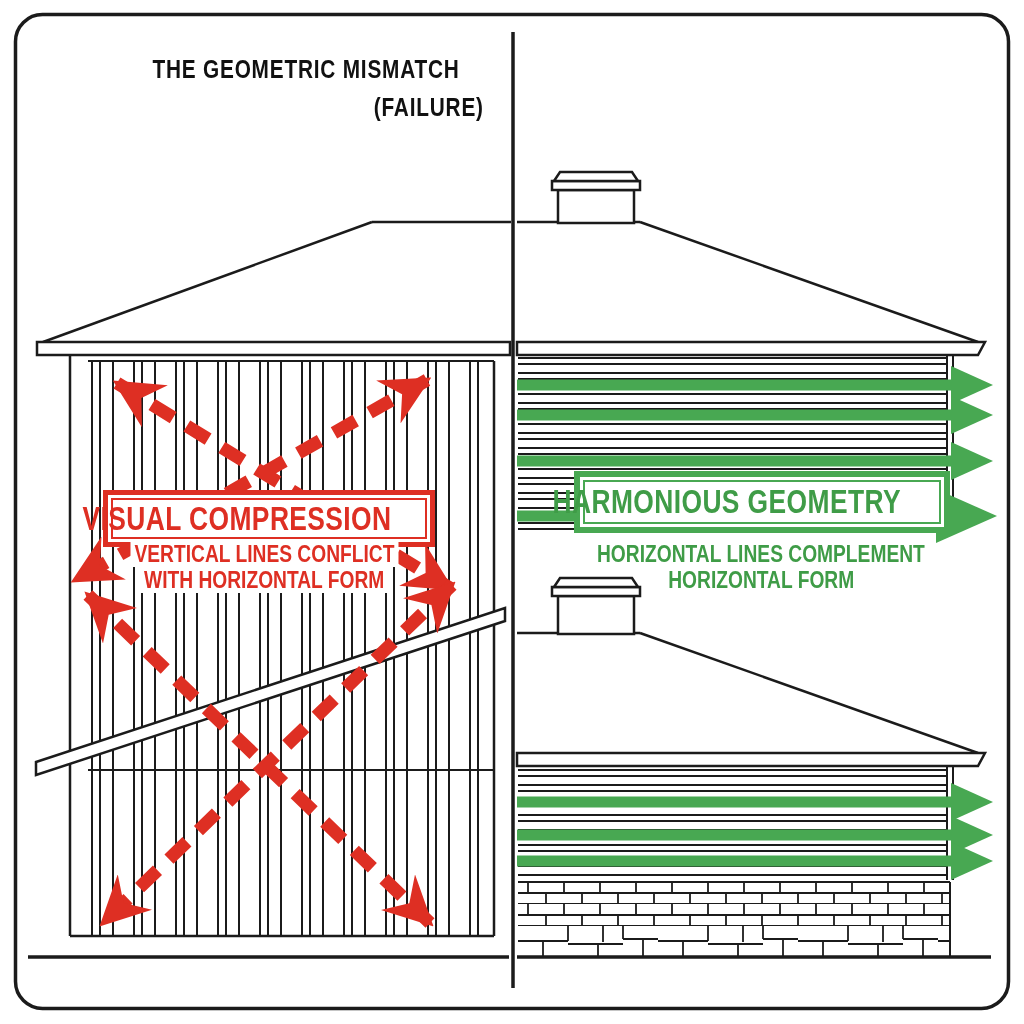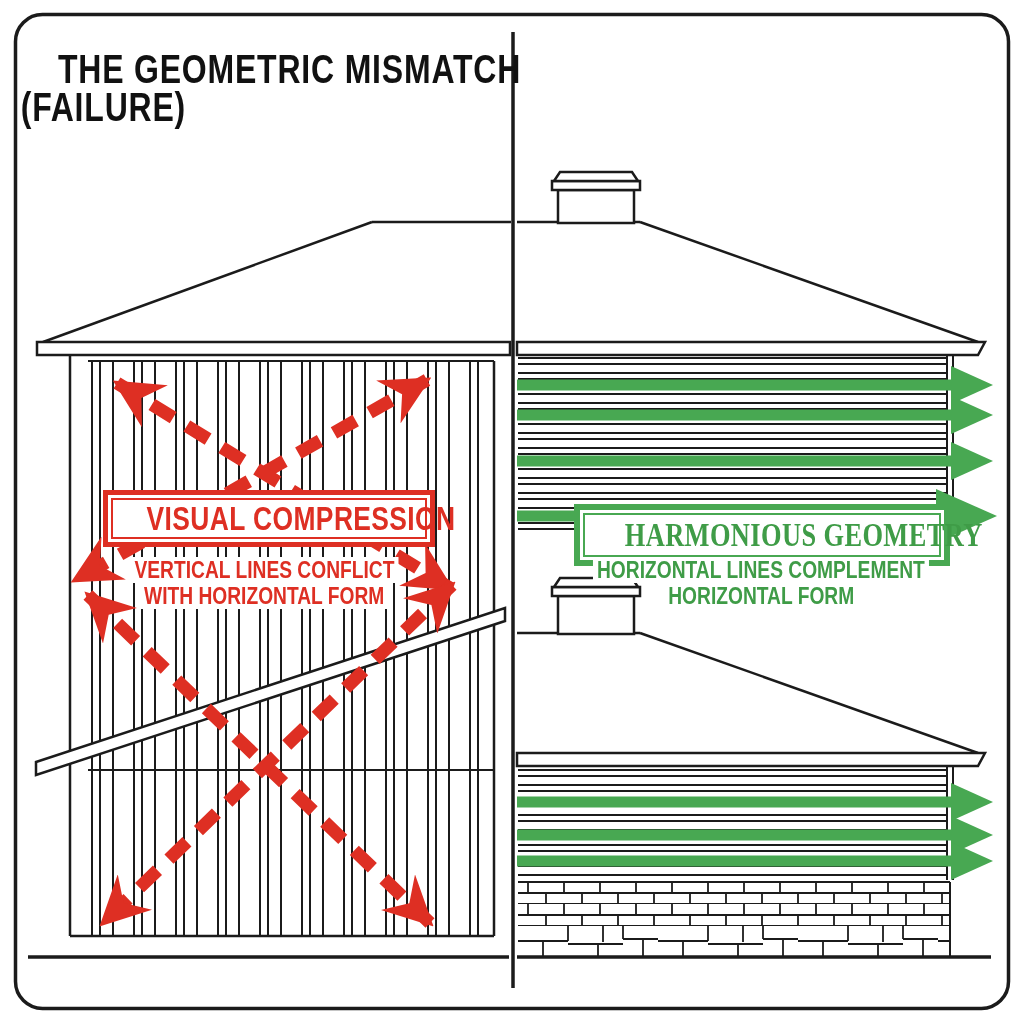--- a/index.html
+++ b/index.html
@@ -16,28 +16,28 @@
   .k{stroke:var(--ink);stroke-width:2.5;fill:none;}
   .k3{stroke:var(--ink);stroke-width:3.5;fill:none;}
   .wfill{fill:#fff;stroke:var(--ink);stroke-width:2.5;}
   .red-dash{stroke:var(--failure_red);stroke-width:13;stroke-dasharray:25 16;fill:none;}
   .gshaft{stroke:var(--success_green);stroke-width:11;fill:none;}
   .ghead{fill:var(--success_green);stroke:none;}
   .mas{stroke:var(--ink);stroke-width:1.8;fill:none;}
 
   .overlay{position:absolute;}
   .cond{display:inline-block;transform:scaleX(0.8);transform-origin:50% 50%;white-space:nowrap;}
-  .title{left:0;width:498px;top:50px;text-align:left;color:#111;font-weight:700;font-size:40px;line-height:38px;letter-spacing:1px;}
+  .title{left:0;width:498px;top:50px;text-align:right;color:#111;font-weight:700;font-size:26px;line-height:38px;letter-spacing:1px;}
   .title.right{left:513px;width:496px;}
-  .labelbox{display:flex;align-items:center;justify-content:flex-start;background:#fff;font-weight:700;font-size:33px;letter-spacing:0.5px;}
+  .labelbox{display:flex;align-items:center;justify-content:flex-end;background:#fff;font-weight:700;font-size:33px;letter-spacing:0.5px;}
   .labelbox.red{left:103px;top:490px;width:322px;height:47px;border:5px solid var(--failure_red);
      box-shadow:inset 0 0 0 3px #fff,inset 0 0 0 5px var(--failure_red);color:var(--failure_red);}
-  .labelbox.green{left:574px;top:504px;width:364px;height:50px;border:6px solid var(--success_green);
-     box-shadow:inset 0 0 0 3px #fff,inset 0 0 0 5px var(--success_green);color:var(--success_green_dark);font-family:Liberation Serif, serif;}
-  .subtitle{top:541px;display:flex;flex-direction:column;align-items:center;font-weight:700;font-size:24px;line-height:26px;margin-top:16px;}
+  .labelbox.green{left:574px;top:471px;width:364px;height:50px;border:6px solid var(--success_green);
+     box-shadow:inset 0 0 0 3px #fff,inset 0 0 0 5px var(--success_green);color:var(--success_green_dark);}
+  .subtitle{top:541px;display:flex;flex-direction:column;align-items:center;font-weight:700;font-size:24px;line-height:26px;}
   .subtitle.left{left:15px;width:498px;color:var(--failure_red);}
   .subtitle.right{left:513px;width:496px;color:var(--success_green_dark);text-align:right;}
   .subtitle span{background:#fff;padding:0 5px;}
 </style>
 </head>
 <body>
 
 <div id="stage">
 
 <svg id="art" width="1024" height="1024" viewBox="0 0 1024 1024">

